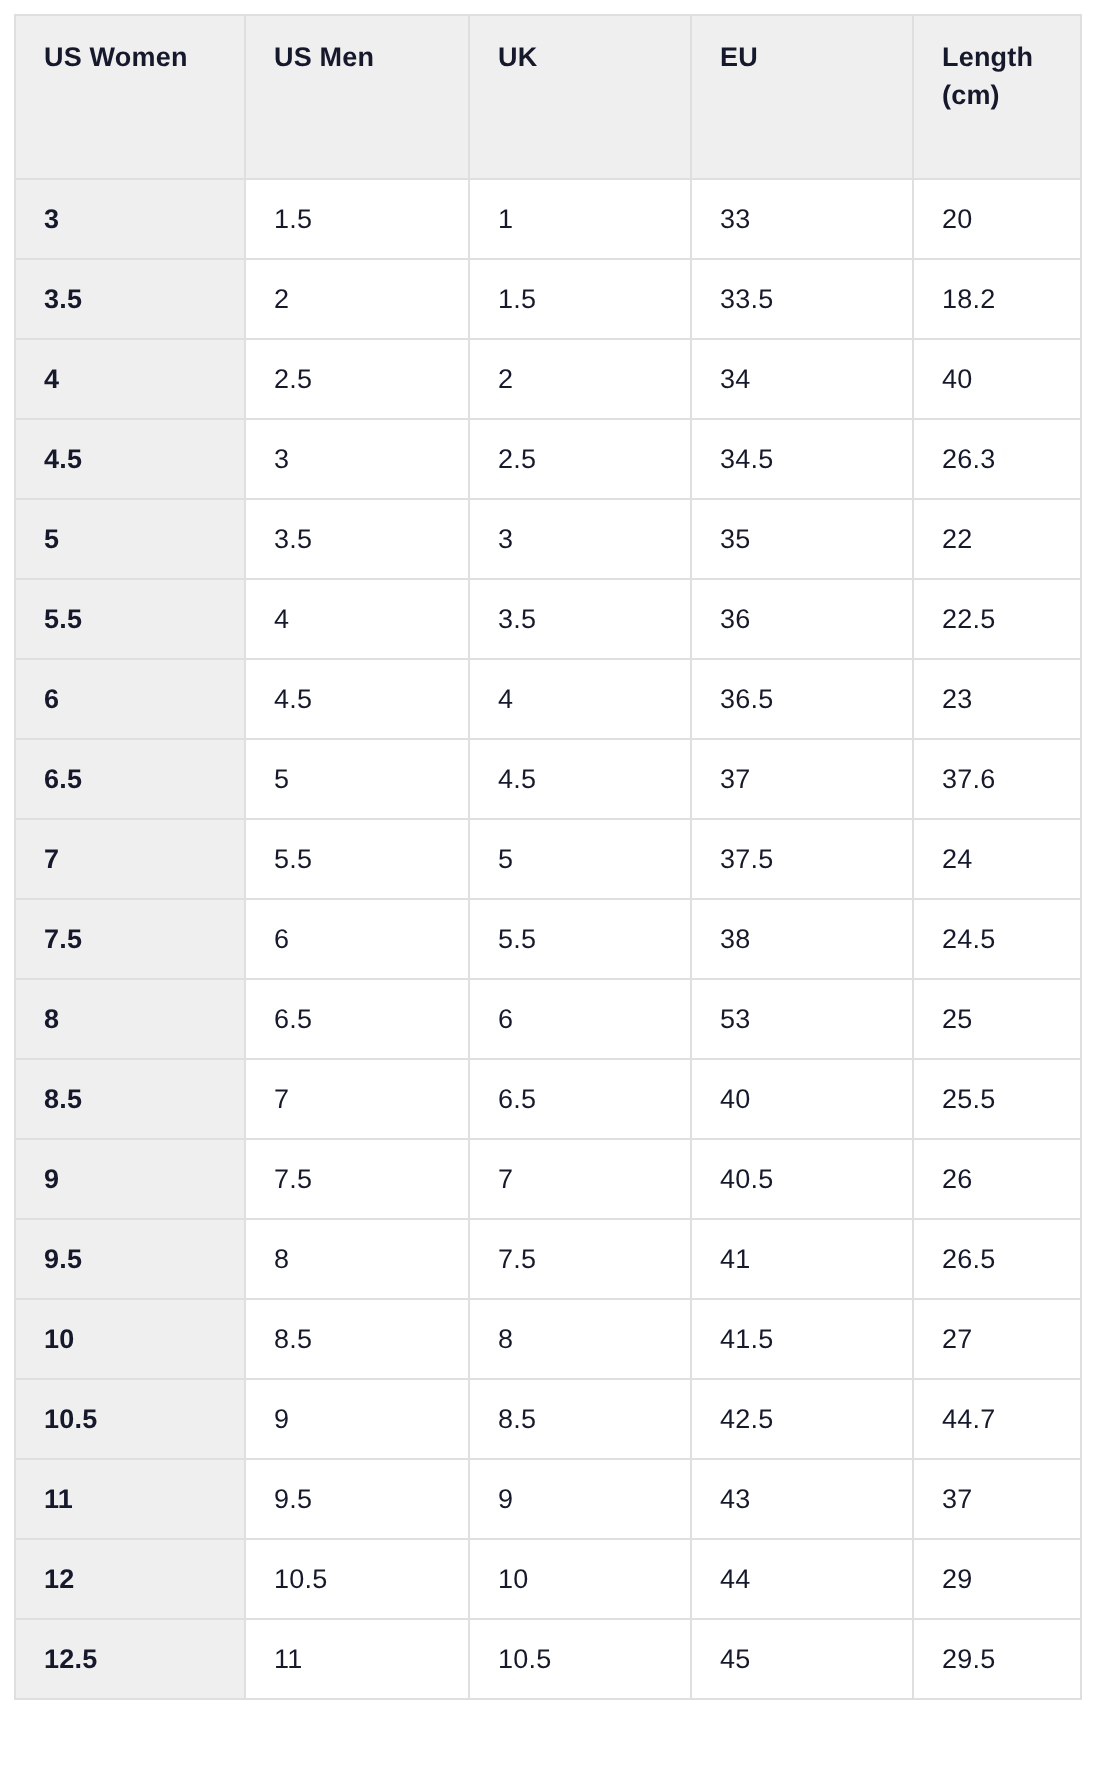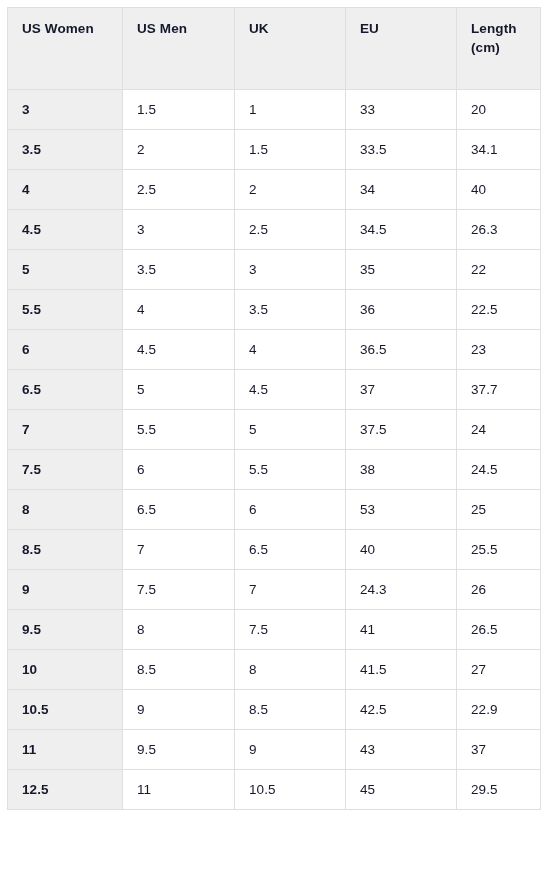--- a/index.html
+++ b/index.html
@@ -98,21 +98,21 @@
           <td>1.5</td>
           <td>1</td>
           <td>33</td>
           <td>20</td>
         </tr>
         <tr>
           <td class="rowhead">3.5</td>
           <td>2</td>
           <td>1.5</td>
           <td>33.5</td>
-          <td>34.1</td>
+          <td>18.2</td>
         </tr>
         <tr>
           <td class="rowhead">4</td>
           <td>2.5</td>
           <td>2</td>
           <td>34</td>
           <td>40</td>
         </tr>
         <tr>
           <td class="rowhead">4.5</td>
@@ -140,21 +140,21 @@
           <td>4.5</td>
           <td>4</td>
           <td>36.5</td>
           <td>23</td>
         </tr>
         <tr>
           <td class="rowhead">6.5</td>
           <td>5</td>
           <td>4.5</td>
           <td>37</td>
-          <td>37.7</td>
+          <td>37.6</td>
         </tr>
         <tr>
           <td class="rowhead">7</td>
           <td>5.5</td>
           <td>5</td>
           <td>37.5</td>
           <td>24</td>
         </tr>
         <tr>
           <td class="rowhead">7.5</td>
@@ -174,21 +174,21 @@
           <td class="rowhead">8.5</td>
           <td>7</td>
           <td>6.5</td>
           <td>40</td>
           <td>25.5</td>
         </tr>
         <tr>
           <td class="rowhead">9</td>
           <td>7.5</td>
           <td>7</td>
-          <td>24.3</td>
+          <td>40.5</td>
           <td>26</td>
         </tr>
         <tr>
           <td class="rowhead">9.5</td>
           <td>8</td>
           <td>7.5</td>
           <td>41</td>
           <td>26.5</td>
         </tr>
         <tr>
@@ -196,30 +196,37 @@
           <td>8.5</td>
           <td>8</td>
           <td>41.5</td>
           <td>27</td>
         </tr>
         <tr>
           <td class="rowhead">10.5</td>
           <td>9</td>
           <td>8.5</td>
           <td>42.5</td>
-          <td>22.9</td>
+          <td>44.7</td>
         </tr>
         <tr>
           <td class="rowhead">11</td>
           <td>9.5</td>
           <td>9</td>
           <td>43</td>
           <td>37</td>
         </tr>
         <tr>
+          <td class="rowhead">12</td>
+          <td>10.5</td>
+          <td>10</td>
+          <td>44</td>
+          <td>29</td>
+        </tr>
+        <tr>
           <td class="rowhead">12.5</td>
           <td>11</td>
           <td>10.5</td>
           <td>45</td>
           <td>29.5</td>
         </tr>
       </tbody>
   </table>
 </div>
 

